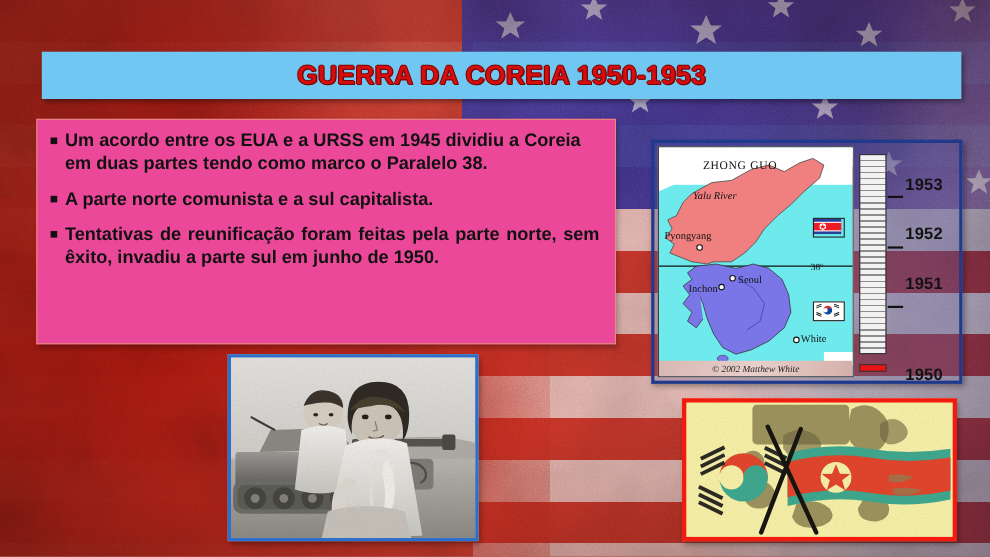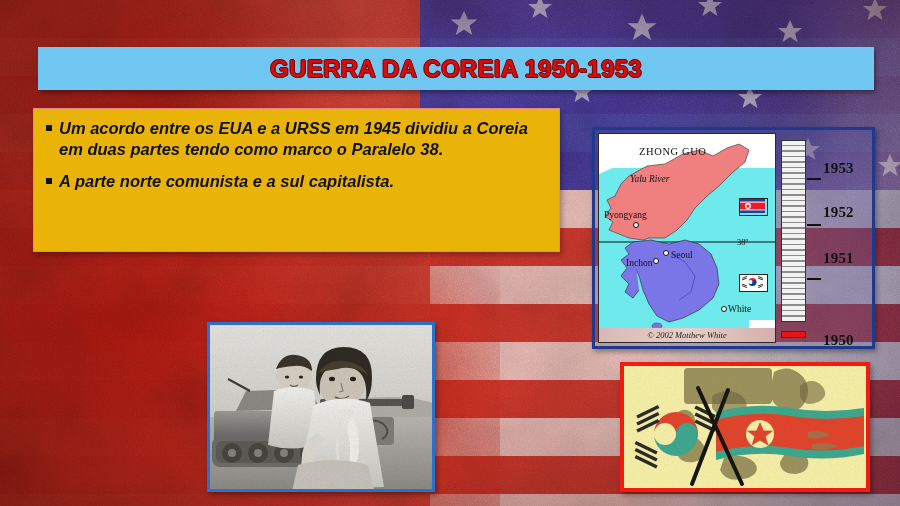--- a/index.html
+++ b/index.html
@@ -79,27 +79,26 @@
   .title-text{
     font-size:24px;font-weight:bold;color:#D40D0D;
     letter-spacing:.3px;white-space:nowrap;
     text-shadow:
        1px 0 0 #7a0505, -1px 0 0 #7a0505, 0 1px 0 #7a0505, 0 -1px 0 #7a0505,
        1px 1px 0 #7a0505;
   }
 
   
   .textbox{
-    position:absolute;left:33px;top:108px;width:527px;height:144px;
-    background:#eab308;
+    position:absolute;left:33px;top:108px;width:527px;height:205px;
+    background:#ec4899;
     border:1.5px solid #E8887E;
     box-shadow:2px 3px 5px rgba(0,0,0,.30);
     box-sizing:border-box;
     padding:9px 14px 6px 12px;
-    font-style:italic;
   }
   .bullet{
     display:flex;gap:7px;align-items:flex-start;
     font-size:16.5px;font-weight:bold;color:#111;
     line-height:1.27;
     margin-bottom:11px;
   }
   .bullet:last-child{margin-bottom:0;}
   .bullet .sq{
     flex:0 0 auto;width:6px;height:6px;background:#111;margin-top:7px;
@@ -149,21 +148,21 @@
     position:absolute;left:186px;top:8px;width:92px;height:200px;
   }
   .tl-bar{
     position:absolute;left:0;top:2px;width:25px;height:182px;
     background:repeating-linear-gradient(180deg,#f2f2f2 0px,#f2f2f2 4px,#8d8d8d 4px,#8d8d8d 5.5px);
     border:1px solid #333;box-sizing:border-box;
   }
   .tl-red{position:absolute;left:0;bottom:0;width:25px;height:7px;background:#E81414;border:1px solid #333;box-sizing:border-box;}
   .tl-tick{position:absolute;left:26px;width:14px;height:1.5px;background:#111;}
   .tl-year{
-    position:absolute;left:42px;font-family:Liberation Serif, serif;
+    position:absolute;left:42px;font-family:Liberation Sans, sans-serif;
     font-size:15px;font-weight:bold;color:#121212;letter-spacing:.2px;
   }
 
   
   .photo{
     position:absolute;left:207px;top:322px;width:228px;height:170px;
     border:3px solid #2E6FC9;box-sizing:border-box;
     box-shadow:2px 3px 5px rgba(0,0,0,.35);
     background:#c9c9c6;overflow:hidden;
   }
@@ -252,20 +251,24 @@
 
   <div class="textbox">
     <div class="bullet">
       <span class="sq"></span>
       <span class="tx">Um acordo entre os EUA e a URSS em 1945 dividiu a Coreia em duas partes tendo como marco o Paralelo 38.</span>
     </div>
     <div class="bullet">
       <span class="sq"></span>
       <span class="tx">A parte norte comunista e a sul capitalista.</span>
     </div>
+    <div class="bullet">
+      <span class="sq"></span>
+      <span class="tx just">Tentativas de reunificação foram feitas pela parte norte, sem êxito, invadiu a parte sul em junho de 1950.</span>
+    </div>
   </div>
 
   <div class="mappanel">
 
     <div class="mapimg">
       <div class="sea"></div>
       <div class="china-land"></div>
 
       <svg class="map-svg" width="178" height="210" viewBox="0 0 178 210">
 

